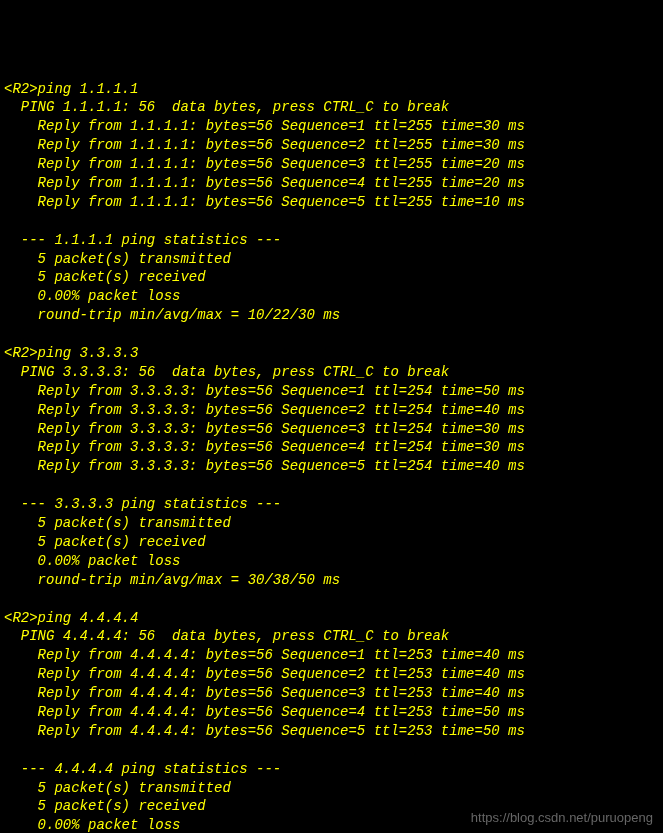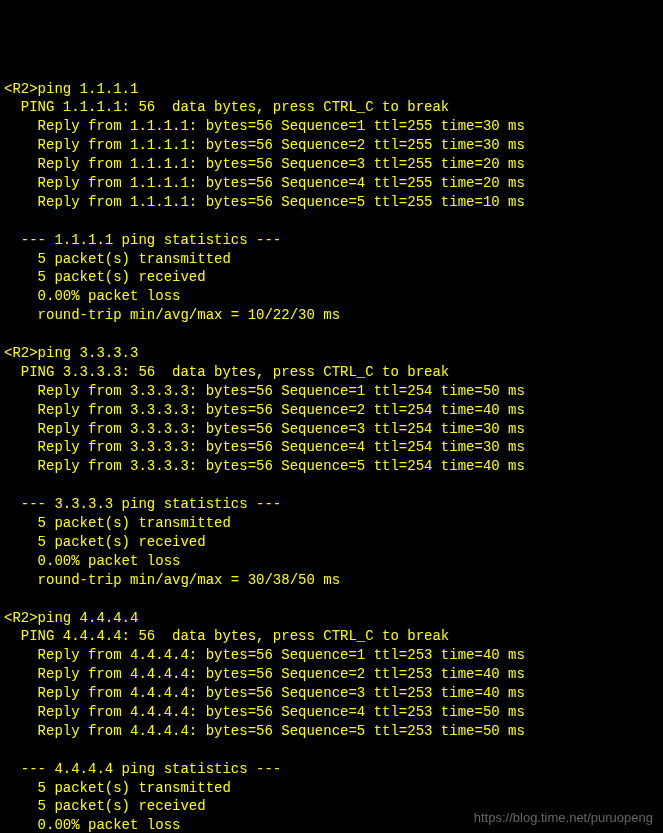--- a/index.html
+++ b/index.html
@@ -18,34 +18,35 @@
       height: 833px;
       overflow: hidden;
       position: relative;
       white-space: pre;
     }
     .terminal {
       font-family: inherit;
     }
     .line {
       display: block;
+      font-style: italic;
     }
     .watermark {
       position: absolute;
       bottom: 6px;
       right: 10px;
       color: #888888;
       font-size: 13px;
       font-family: Arial, sans-serif;
       opacity: 0.75;
     }
   </style>
 </head>
 <body>
 
 
 
 <div class="terminal" id="terminal-root"><span class="line">&lt;R2&gt;ping 1.1.1.1</span><span class="line">  PING 1.1.1.1: 56  data bytes, press CTRL_C to break</span><span class="line">    Reply from 1.1.1.1: bytes=56 Sequence=1 ttl=255 time=30 ms</span><span class="line">    Reply from 1.1.1.1: bytes=56 Sequence=2 ttl=255 time=30 ms</span><span class="line">    Reply from 1.1.1.1: bytes=56 Sequence=3 ttl=255 time=20 ms</span><span class="line">    Reply from 1.1.1.1: bytes=56 Sequence=4 ttl=255 time=20 ms</span><span class="line">    Reply from 1.1.1.1: bytes=56 Sequence=5 ttl=255 time=10 ms</span><span class="line"> </span><span class="line">  --- 1.1.1.1 ping statistics ---</span><span class="line">    5 packet(s) transmitted</span><span class="line">    5 packet(s) received</span><span class="line">    0.00% packet loss</span><span class="line">    round-trip min/avg/max = 10/22/30 ms</span><span class="line"> </span><span class="line">&lt;R2&gt;ping 3.3.3.3</span><span class="line">  PING 3.3.3.3: 56  data bytes, press CTRL_C to break</span><span class="line">    Reply from 3.3.3.3: bytes=56 Sequence=1 ttl=254 time=50 ms</span><span class="line">    Reply from 3.3.3.3: bytes=56 Sequence=2 ttl=254 time=40 ms</span><span class="line">    Reply from 3.3.3.3: bytes=56 Sequence=3 ttl=254 time=30 ms</span><span class="line">    Reply from 3.3.3.3: bytes=56 Sequence=4 ttl=254 time=30 ms</span><span class="line">    Reply from 3.3.3.3: bytes=56 Sequence=5 ttl=254 time=40 ms</span><span class="line"> </span><span class="line">  --- 3.3.3.3 ping statistics ---</span><span class="line">    5 packet(s) transmitted</span><span class="line">    5 packet(s) received</span><span class="line">    0.00% packet loss</span><span class="line">    round-trip min/avg/max = 30/38/50 ms</span><span class="line"> </span><span class="line">&lt;R2&gt;ping 4.4.4.4</span><span class="line">  PING 4.4.4.4: 56  data bytes, press CTRL_C to break</span><span class="line">    Reply from 4.4.4.4: bytes=56 Sequence=1 ttl=253 time=40 ms</span><span class="line">    Reply from 4.4.4.4: bytes=56 Sequence=2 ttl=253 time=40 ms</span><span class="line">    Reply from 4.4.4.4: bytes=56 Sequence=3 ttl=253 time=40 ms</span><span class="line">    Reply from 4.4.4.4: bytes=56 Sequence=4 ttl=253 time=50 ms</span><span class="line">    Reply from 4.4.4.4: bytes=56 Sequence=5 ttl=253 time=50 ms</span><span class="line"> </span><span class="line">  --- 4.4.4.4 ping statistics ---</span><span class="line">    5 packet(s) transmitted</span><span class="line">    5 packet(s) received</span><span class="line">    0.00% packet loss</span></div>
 
-<div class="watermark">https://blog.time.net/puruopeng</div>
+<div class="watermark">https://blog.csdn.net/puruopeng</div>
 
 
 
 
 </body></html>

